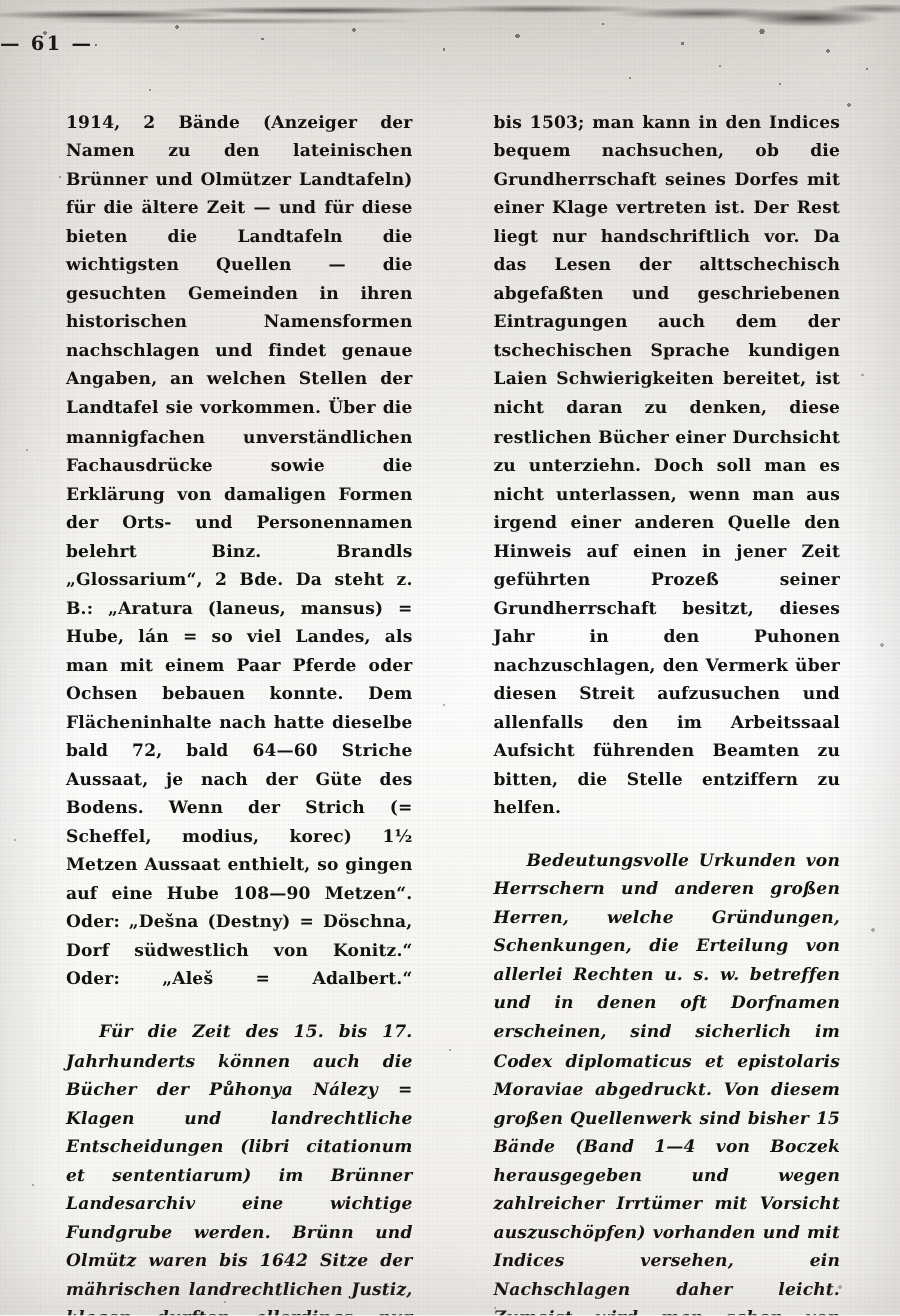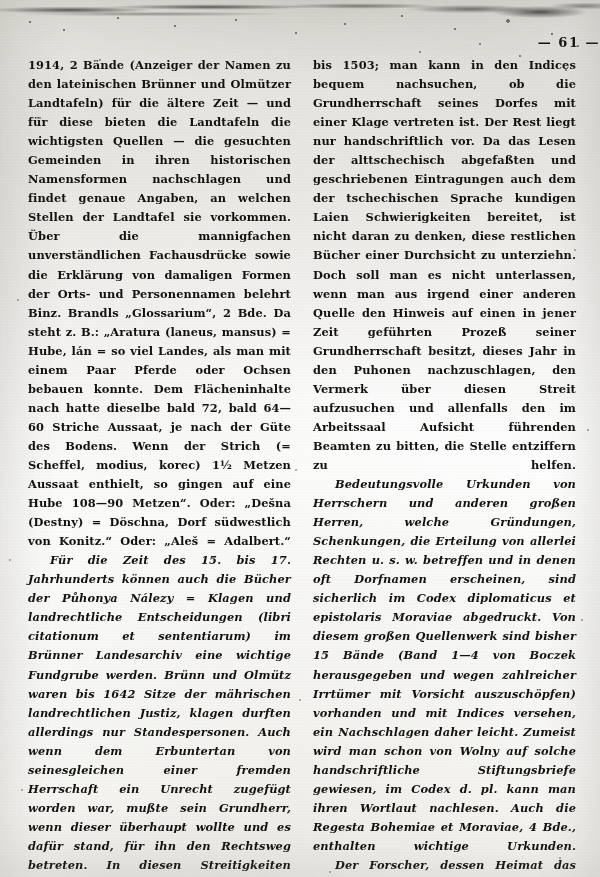--- a/index.html
+++ b/index.html
@@ -83,24 +83,24 @@
       radial-gradient(circle 1px at 300px 700px, #55504a 98%, transparent 100%),
       radial-gradient(circle 1px at 22px 790px,  #55504a 98%, transparent 100%),
       radial-gradient(circle 1.4px at 560px 858px, #4a4440 98%, transparent 100%),
       radial-gradient(circle 1px at 330px 872px, #55504a 98%, transparent 100%),
       radial-gradient(circle 1px at 150px 868px, #55504a 98%, transparent 100%);
   }
 
   
   .folio {
     position: absolute;
-    top: 35px;
+    top: 22px;
     left: 0;
     width: 600px;
-    text-align: right;
+    text-align: left;
     font-family: "DejaVu Serif", serif;
     font-weight: bold;
     font-size: 13px;
     letter-spacing: 1.5px;
     color: #15120f;
   }
 
   
   .columns {
     position: absolute;
@@ -109,21 +109,21 @@
     width: 548px;
     display: flex;
     flex-direction: row;
     gap: 22px;
   }
   .col {
     width: 263px;
   }
 
   .para {
-    margin: 0;
+    margin: 16px;
     font-family: "DejaVu Serif", serif;
     font-size: 11.4px;
     line-height: 19.05px;
     color: #141210;
     text-align: justify;
     text-align-last: left;
     hyphens: manual;
     word-spacing: 0.02em;
     letter-spacing: 0.01em;
     font-weight: 600;

